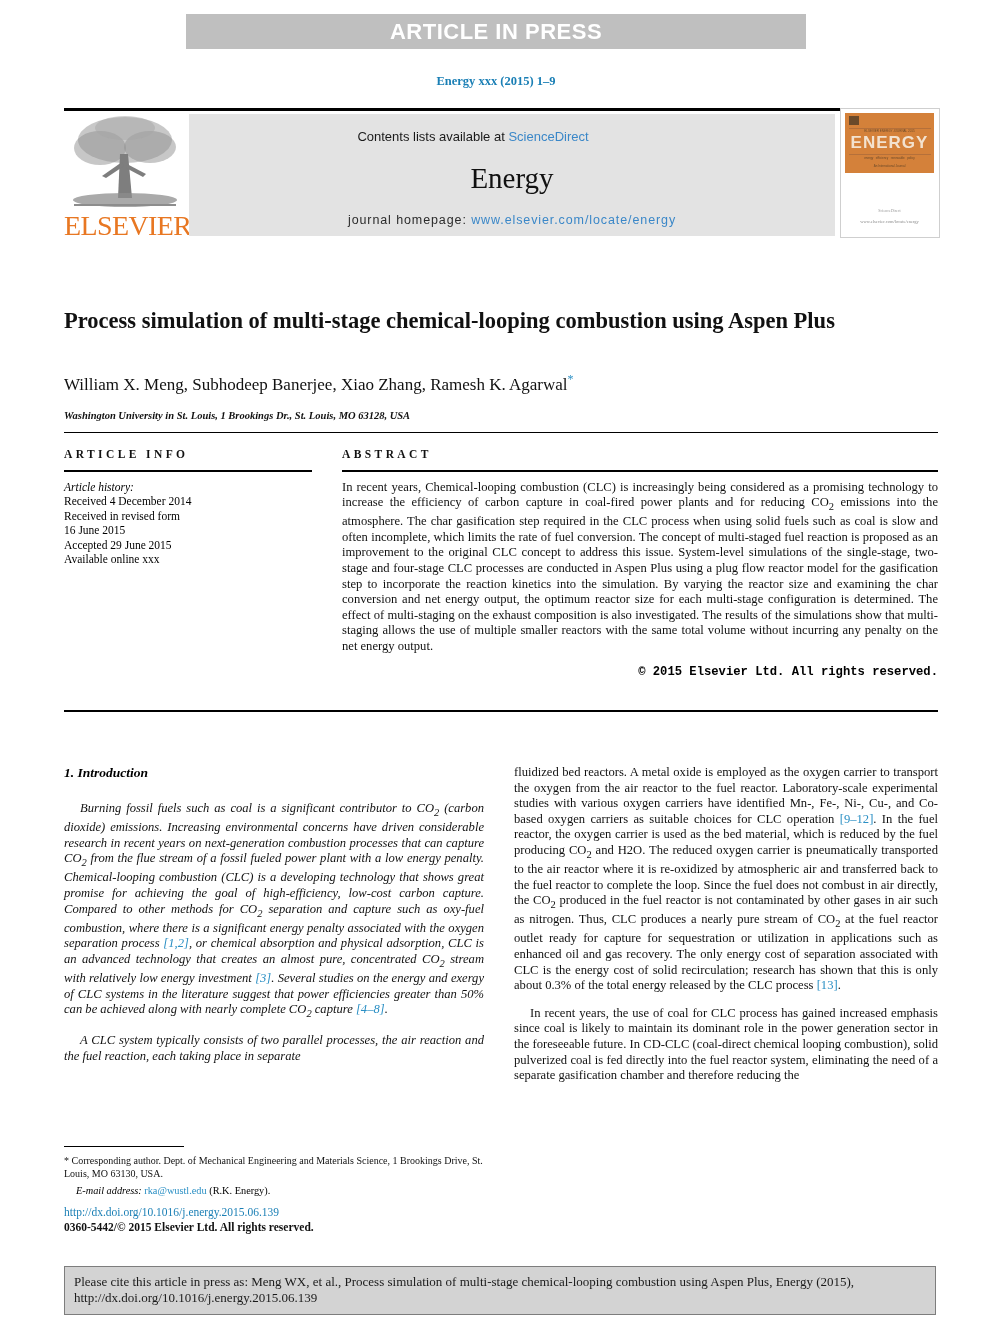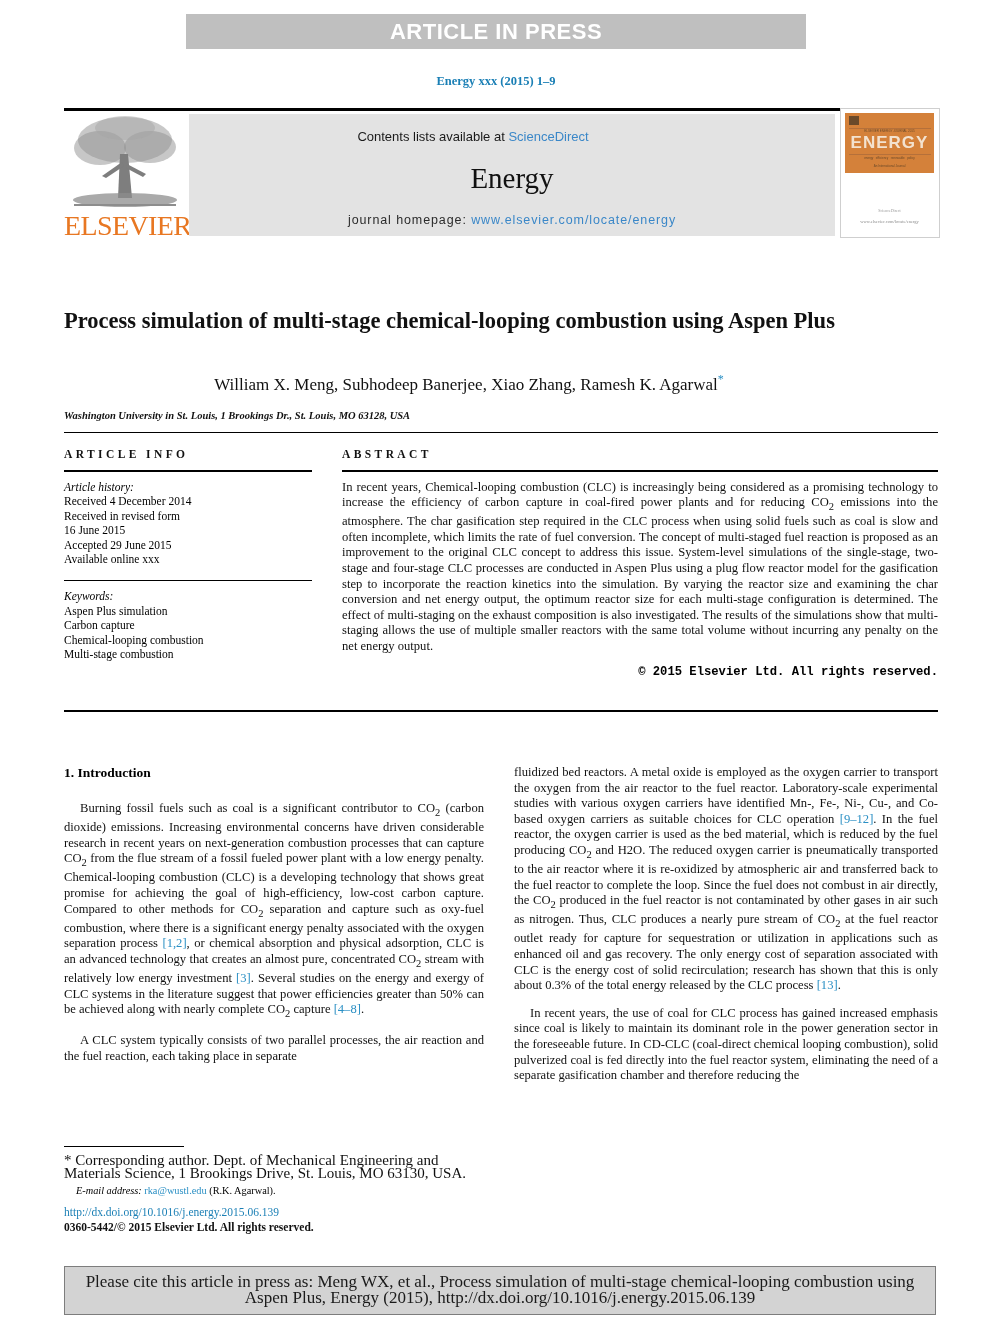--- a/index.html
+++ b/index.html
@@ -197,21 +197,20 @@
     color: #111;
   }
   .authors {
     position: absolute;
     left: 64px;
     top: 372px;
     width: 810px;
     font-family: "Liberation Serif", serif;
     font-size: 17px;
     color: #111;
-    text-align: center;
   }
   .authors .star { color:#2a8fc4; font-size:12px; vertical-align: super; }
   .affil {
     position: absolute;
     left: 64px;
     top: 410px;
     width: 810px;
     font-family: "Liberation Serif", serif;
     font-style: italic;
     font-weight: bold;
@@ -288,20 +287,21 @@
     font-weight: bold;
     font-family: Liberation Mono, monospace;
   }
 
   
   .col-left {
     position: absolute;
     left: 64px;
     top: 765px;
     width: 420px;
+    font-style: italic;
   }
   .col-right {
     position: absolute;
     left: 514px;
     top: 765px;
     width: 424px;
   }
   .h2 {
     font-family: "Liberation Serif", serif;
     font-weight: bold;
@@ -326,21 +326,21 @@
     top: 1146px;
     width: 420px;
   }
   .fn-rule {
     width: 120px;
     height: 1px;
     background: #000;
     margin-bottom: 7px;
   }
   .fn-text {
-    font-size: 15px;
+    font-size: 10px;
     line-height: 13px;
     color: #111;
   }
   .fn-email {
     font-size: 10.3px;
     line-height: 13px;
     margin-top: 4px;
     text-indent: 12px;
   }
   .fn-email i { font-style: italic; }
@@ -372,24 +372,23 @@
     top: 1266px;
     width: 872px;
     height: 49px;
     border: 1px solid #7d7d7d;
     background: #d3d3d3;
     box-sizing: border-box;
     padding: 7px 9px 0 9px;
   }
   .cite-text {
     font-family: "Liberation Serif", serif;
-    font-size: 17px;
+    font-size: 13px;
     line-height: 16px;
     color: #1a1a1a;
-    text-align: center;
   }
 </style>
 </head>
 <body>
 
 <div class="press-banner">
   <span>ARTICLE IN PRESS</span>
 </div>
 
 <div class="running-head">Energy xxx (2015) 1–9</div>
@@ -451,30 +450,20 @@
   <div class="sec-head">ARTICLE INFO</div>
   <div class="sec-rule"></div>
   <div class="hist-label">Article history:</div>
   <div class="hist-list">
     <div>Received 4 December 2014</div>
     <div>Received in revised form</div>
     <div>16 June 2015</div>
     <div>Accepted 29 June 2015</div>
     <div>Available online xxx</div>
   </div>
-  <div class="kw-block">
-    <div class="kw-rule"></div>
-    <div class="kw-label">Keywords:</div>
-    <div class="kw-list">
-      <div>Aspen Plus simulation</div>
-      <div>Carbon capture</div>
-      <div>Chemical-looping combustion</div>
-      <div>Multi-stage combustion</div>
-    </div>
-  </div>
 </div>
 
 <div class="abs-col">
   <div class="sec-head">ABSTRACT</div>
   <div class="sec-rule"></div>
   <div class="abstract-body">In recent years, Chemical-looping combustion (CLC) is increasingly being considered as a promising technology to increase the efficiency of carbon capture in coal-fired power plants and for reducing CO<sub>2</sub> emissions into the atmosphere. The char gasification step required in the CLC process when using solid fuels such as coal is slow and often incomplete, which limits the rate of fuel conversion. The concept of multi-staged fuel reaction is proposed as an improvement to the original CLC concept to address this issue. System-level simulations of the single-stage, two-stage and four-stage CLC processes are conducted in Aspen Plus using a plug flow reactor model for the gasification step to incorporate the reaction kinetics into the simulation. By varying the reactor size and examining the char conversion and net energy output, the optimum reactor size for each multi-stage configuration is determined. The effect of multi-staging on the exhaust composition is also investigated. The results of the simulations show that multi-staging allows the use of multiple smaller reactors with the same total volume without incurring any penalty on the net energy output.</div>
   <div class="copyright">© 2015 Elsevier Ltd. All rights reserved.</div>
 </div>
 
 <div class="rule-bottom"></div>
@@ -492,21 +481,21 @@
 
 <div class="footnote">
   <div class="fn-rule"></div>
   <div class="fn-text">
     <span>*</span>
     <span>Corresponding author. Dept. of Mechanical Engineering and Materials Science, 1 Brookings Drive, St. Louis, MO 63130, USA.</span>
   </div>
   <div class="fn-email">
     <i>E-mail address:</i>
     <span class="mail-link">rka@wustl.edu</span>
-    <span>(R.K. Agarwal).</span>
+    <span>(R.K. Energy).</span>
   </div>
 </div>
 
 <div class="doi-footer">
   <div class="doi-link">http://dx.doi.org/10.1016/j.energy.2015.06.139</div>
   <div class="issn-line">0360-5442/© 2015 Elsevier Ltd. All rights reserved.</div>
 </div>
 
 <div class="cite-box">
   <div class="cite-text">Please cite this article in press as: Meng WX, et al., Process simulation of multi-stage chemical-looping combustion using Aspen Plus, Energy (2015), http://dx.doi.org/10.1016/j.energy.2015.06.139</div>

